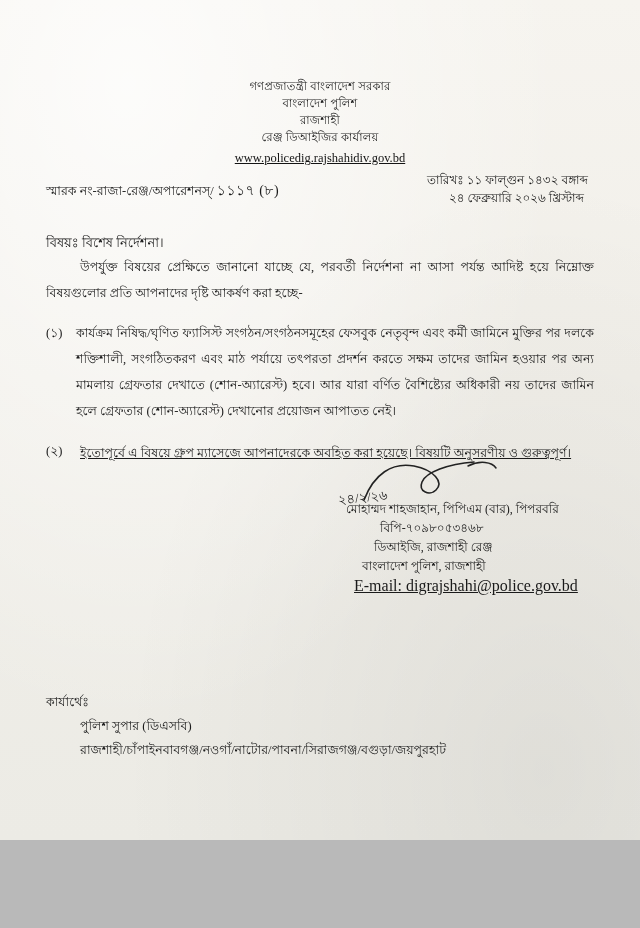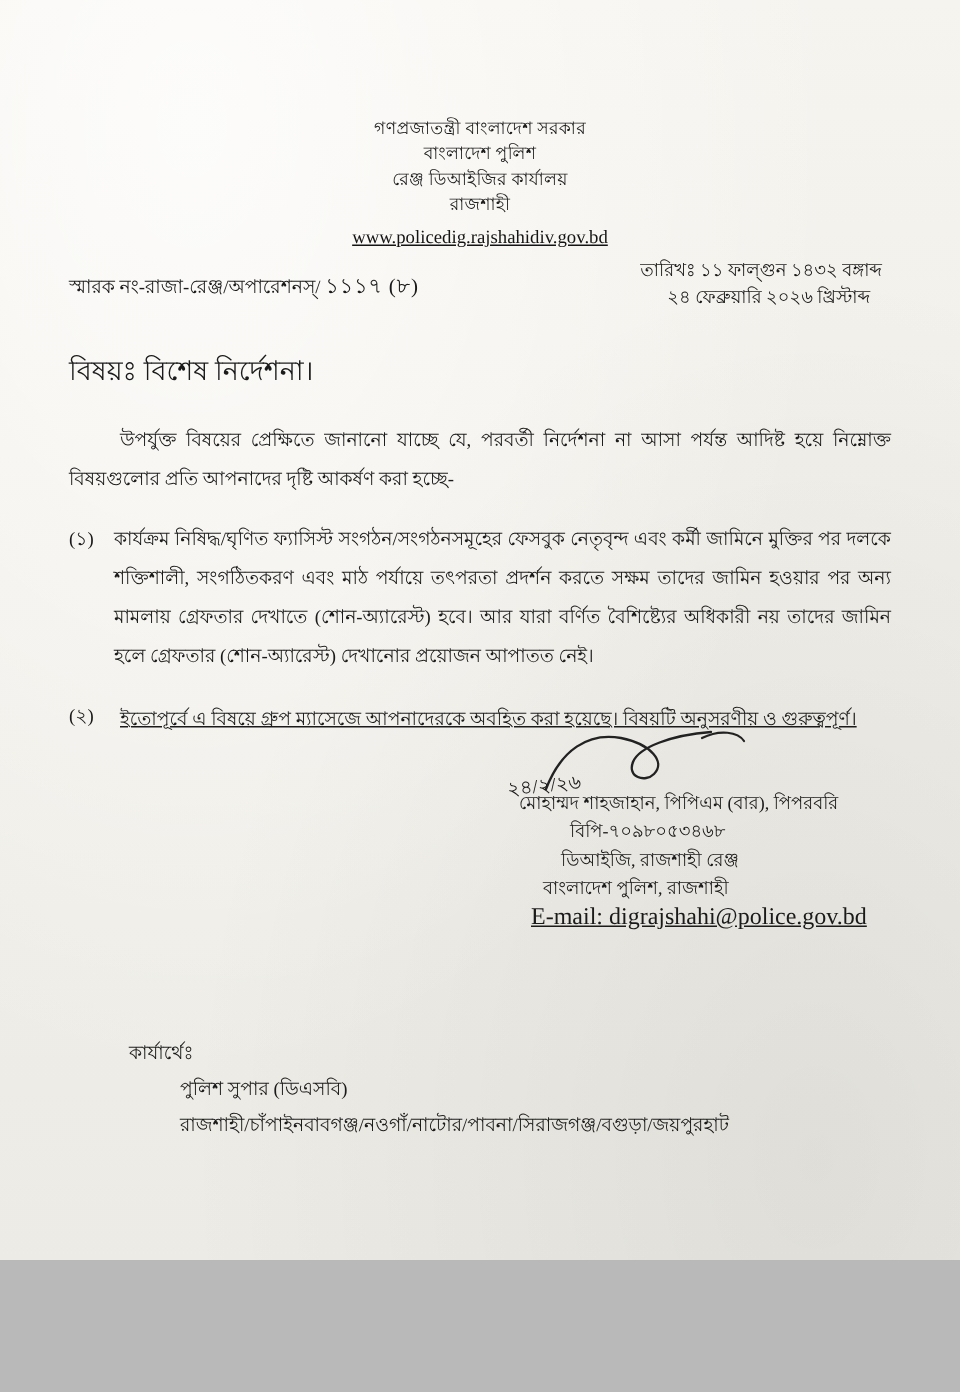--- a/index.html
+++ b/index.html
@@ -68,34 +68,33 @@
   .memo-no {
     font-size: 14px;
     letter-spacing: 0.5px;
   }
   .memo-right {
     position: absolute;
     right: 6px;
     top: 0;
     font-size: 12px;
     line-height: 18px;
-    text-align: left;
+    text-align: center;
   }
   .memo-right .dt-label {
     display: inline-block;
   }
   .memo-right .r1 { white-space: nowrap; }
   .memo-right .r2 { white-space: nowrap; padding-left: 18px; }
 
   .subject {
     margin-top: 18px;
-    font-size: 18px;
+    font-size: 13px;
   }
   .para {
-    margin-top: 16px;
     font-size: 12.5px;
     line-height: 26px;
     text-align: justify;
     text-indent: 34px;
   }
   .item {
     margin-top: 14px;
     font-size: 12.5px;
     line-height: 26px;
     text-align: justify;
@@ -137,38 +136,37 @@
     padding-left: 8px;
     text-decoration: underline;
   }
 
   .cc {
     position: absolute;
     left: 46px;
     top: 690px;
     font-size: 12.5px;
     line-height: 24px;
-    margin-left: 40px;
   }
   .cc-title { }
   .cc-line { padding-left: 34px; }
 </style>
 </head>
 <body>
 
 <div id="page">
   <div class="sheet">
 
     <div class="doc">
 
       <div class="center">
         <div class="hdr-line">গণপ্রজাতন্ত্রী বাংলাদেশ সরকার</div>
         <div class="hdr-line">বাংলাদেশ পুলিশ</div>
+        <div class="hdr-line">রাজশাহী</div>
         <div class="hdr-line">রেঞ্জ ডিআইজির কার্যালয়</div>
-        <div class="hdr-line">রাজশাহী</div>
         <div class="hdr-url">www.policedig.rajshahidiv.gov.bd</div>
       </div>
 
       <div class="memo-row">
         <div class="memo-left">
           <span>স্মারক নং-রাজা-রেঞ্জ/অপারেশনস্/</span>
           <span class="memo-no">১১১৭ (৮)</span>
         </div>
         <div class="memo-right">
           <div class="r1">

